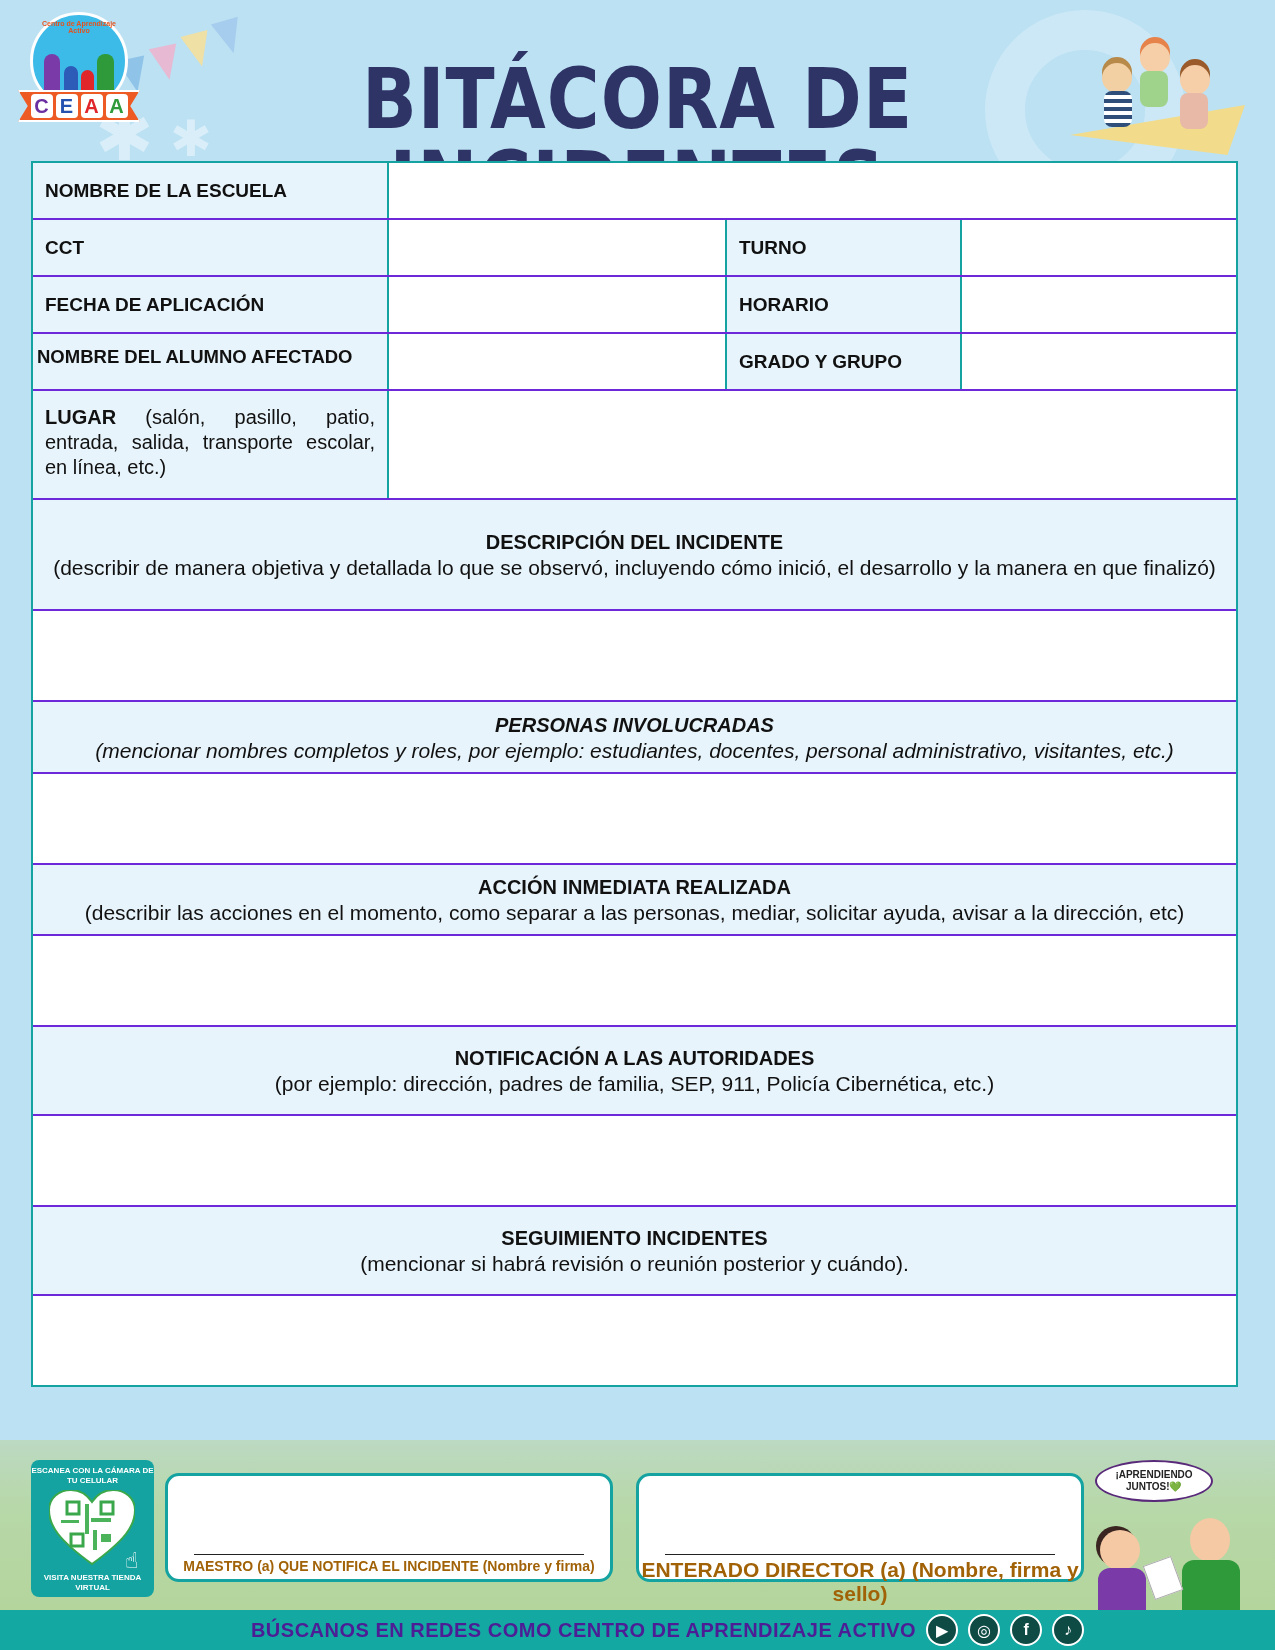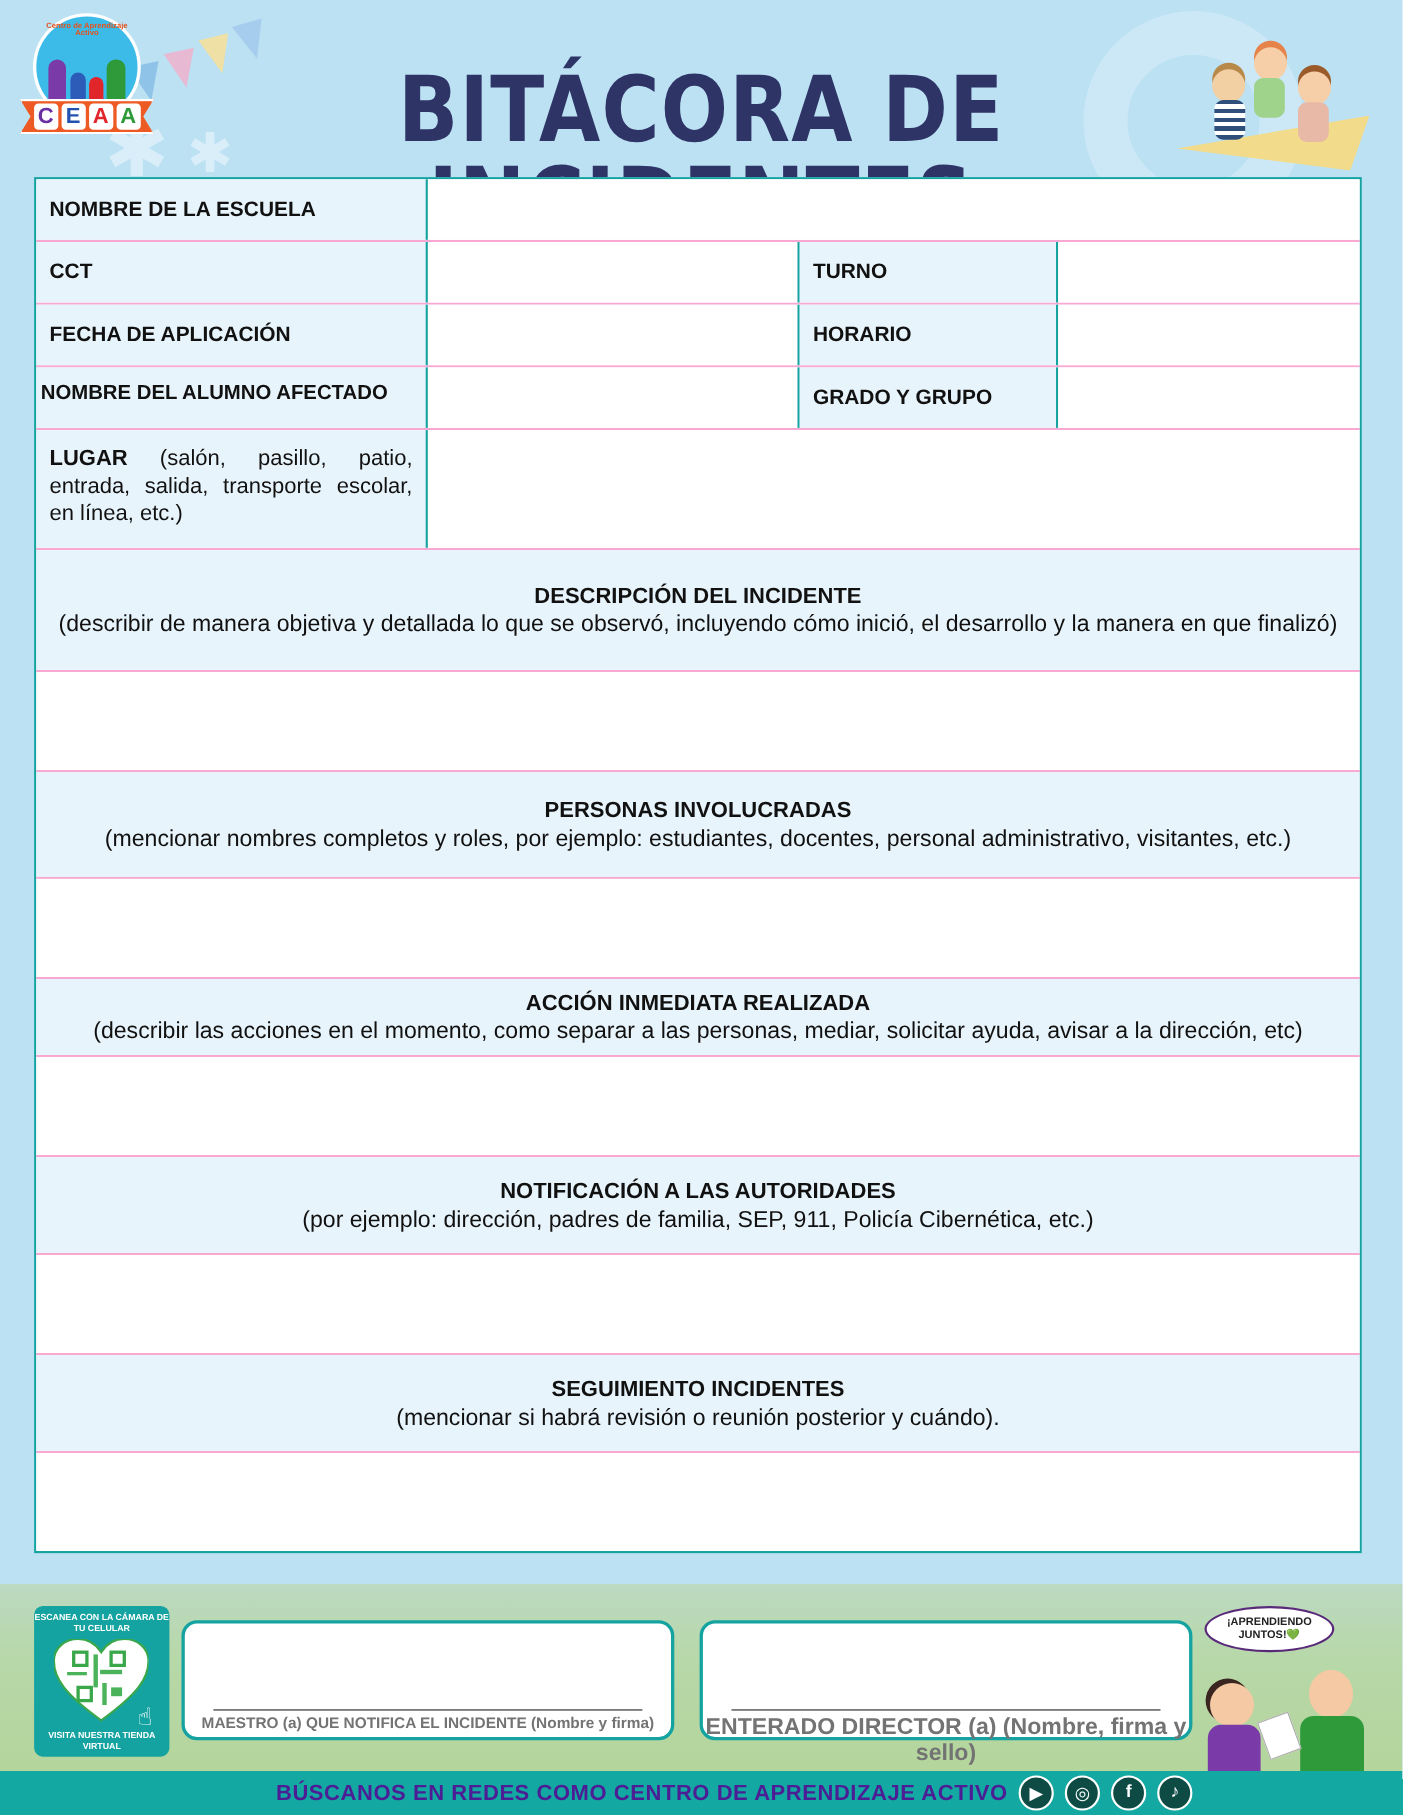--- a/index.html
+++ b/index.html
@@ -64,21 +64,21 @@
     clip-path: polygon(0 60%, 100% 0, 90% 100%);
   }
   .kid-head { position: absolute; width: 30px; height: 30px; border-radius: 50%; background: #f6cfa9; }
   .kid-body { position: absolute; width: 28px; height: 36px; border-radius: 8px; }
 
   
   .form {
     position: absolute; left: 31px; top: 161px; width: 1207px;
     background: #fff; border: 2px solid #15a3a1;
   }
-  .row { display: flex; border-bottom: 2px solid #f9a8d4; }
+  .row { display: flex; border-bottom: 2px solid #6d28d9; }
   .row:last-child { border-bottom: none; }
   .cell { border-right: 2px solid #15a3a1; display: flex; align-items: center; }
   .cell:last-child { border-right: none; }
   .lbl {
     background: #e8f4fb; font-weight: bold; font-size: 19px; padding-left: 12px;
     color: #111;
   }
   .blank { background: #fff; }
   .r-std { height: 57px; }
   .c1 { width: 356px; }
@@ -111,21 +111,21 @@
   .qr-bottom { position: absolute; left: 0; bottom: 4px; width: 100%; font-size: 8px; font-weight: bold; line-height: 10px; }
   .sig {
     position: absolute; top: 1473px; height: 109px; background: #fff;
     border: 3px solid #15a3a1; border-radius: 14px;
   }
   .sig-line {
     position: absolute; left: 26px; right: 26px; top: 78px; border-top: 1.5px solid #222;
   }
   .sig-label {
     position: absolute; left: 0; right: 0; top: 82px; text-align: center;
-    font-weight: bold; color: #737373;
+    font-weight: bold; color: #a16207;
   }
   .mascots { position: absolute; left: 1090px; top: 1460px; width: 185px; height: 150px; }
   .bubble {
     position: absolute; left: 5px; top: 0; width: 118px; height: 42px; border-radius: 50%;
     background: #fff; border: 2px solid #5a2a7a; text-align: center;
     font-size: 10px; font-weight: bold; line-height: 12px; padding-top: 7px; color: #222;
   }
 
   
   .footer {
@@ -215,21 +215,21 @@
   <div class="row" style="height:111px;">
     <div class="cell sec-head">
       <div class="sec-title">DESCRIPCIÓN DEL INCIDENTE</div>
       <div class="sec-desc">(describir de manera objetiva y detallada lo que se observó, incluyendo cómo inició, el desarrollo y la manera en que finalizó)</div>
     </div>
   </div>
   <div class="row">
     <div class="cell blank sec-blank"></div>
   </div>
 
-  <div class="row" style="height:97px;">
+  <div class="row" style="height:72px;font-style:italic;">
     <div class="cell sec-head">
       <div class="sec-title">PERSONAS INVOLUCRADAS</div>
       <div class="sec-desc">(mencionar nombres completos y roles, por ejemplo: estudiantes, docentes, personal administrativo, visitantes, etc.)</div>
     </div>
   </div>
   <div class="row">
     <div class="cell blank sec-blank"></div>
   </div>
 
   <div class="row" style="height:71px;">

